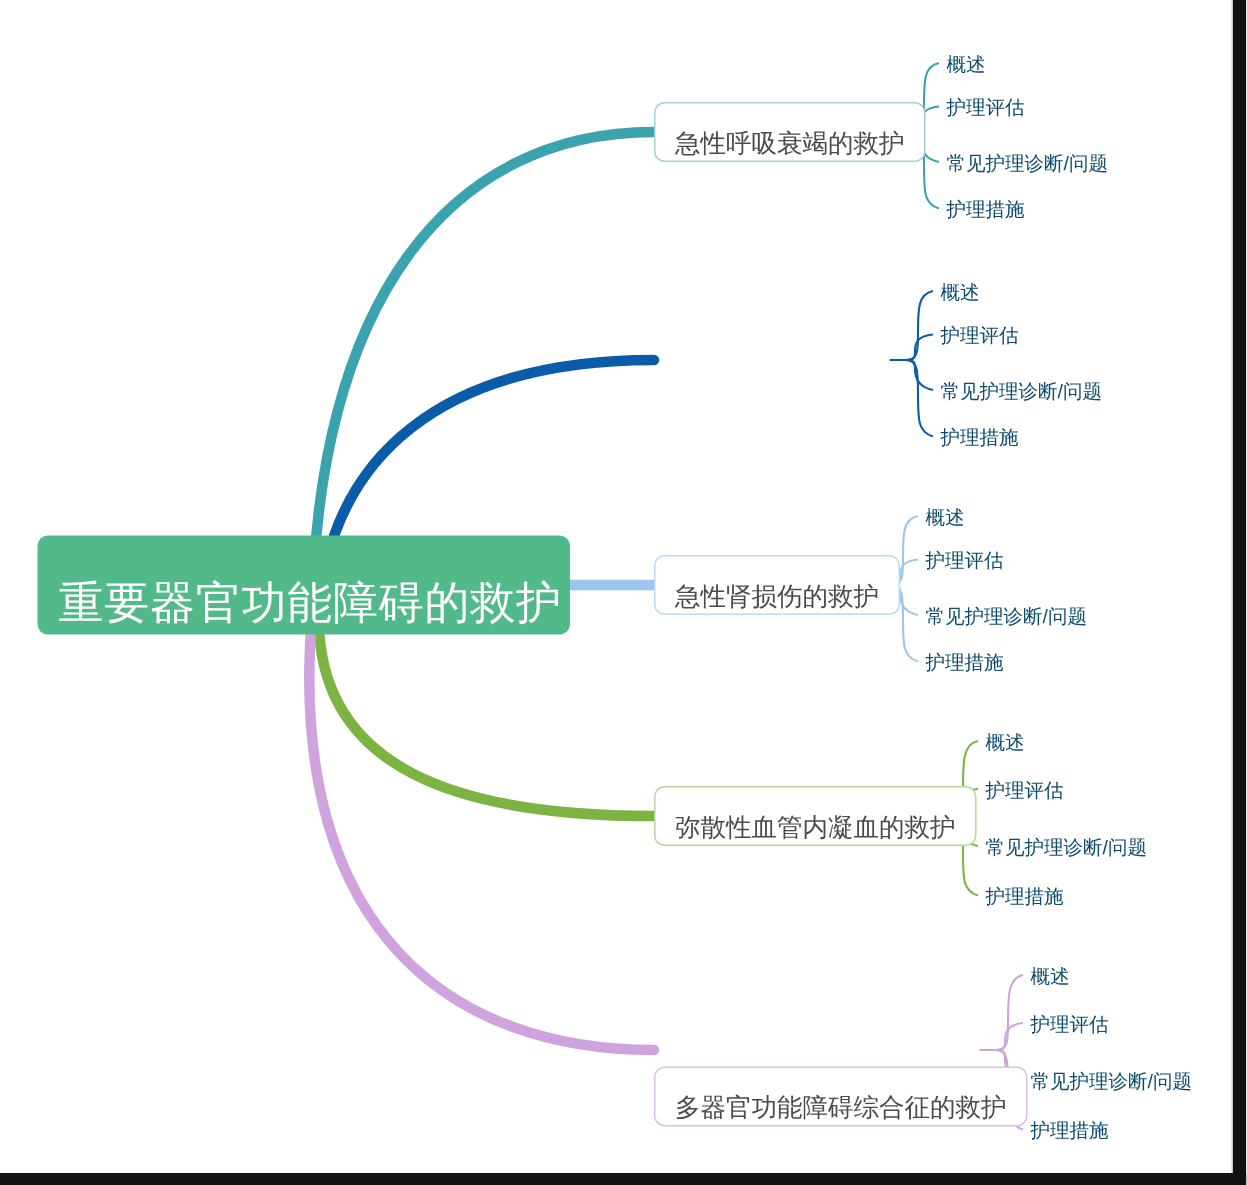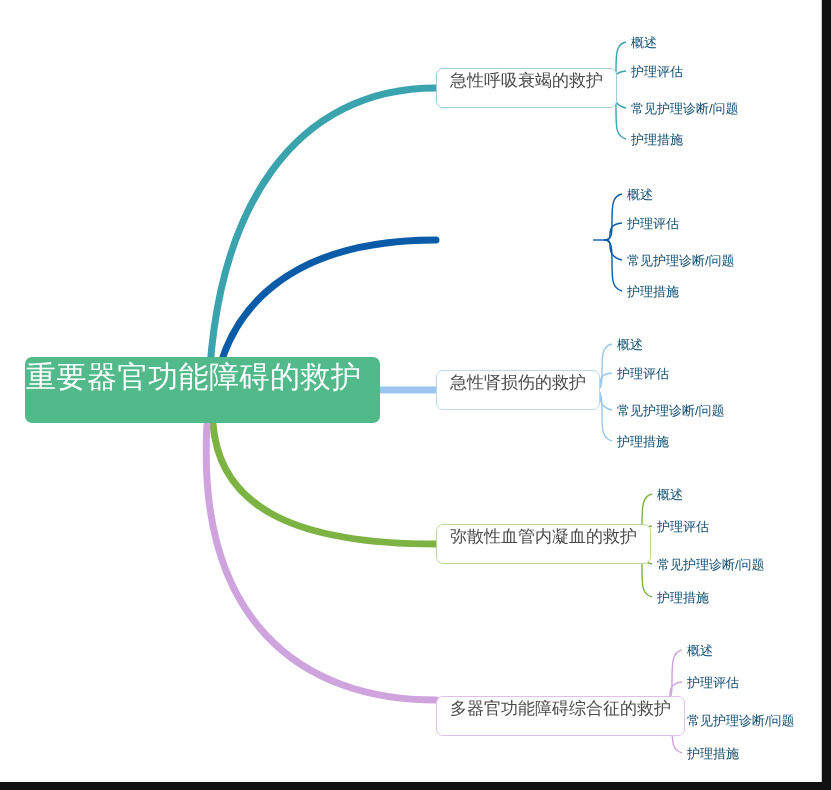--- a/index.html
+++ b/index.html
@@ -49,31 +49,31 @@
     top: 0;
     width: 831px;
     height: 790px;
     pointer-events: none;
   }
 
   .node {
     position: absolute;
     box-sizing: border-box;
     display: flex;
-    align-items: flex-start;
+    align-items: flex-end;
     white-space: nowrap;
   }
 
   #root-node {
     background: #52b98a;
     border-radius: 7px;
     color: #ffffff;
     font-size: 30px;
     letter-spacing: 0.5px;
-    padding: 0 1px;
+    padding: 0 14px;
     left: 25px;
     top: 357px;
     width: 355px;
     height: 66px;
   }
 
   .branch-node {
     background: #ffffff;
     border-radius: 7px;
     border: 1px solid #b9d4e2;
@@ -170,21 +170,21 @@
   <div class="sub-label" style="left:617px; top:433px;">护理措施</div>
 
   <div class="node branch-node" style="left:436px; top:524px; border-color:#b9d69a;">
     <span>弥散性血管内凝血的救护</span>
   </div>
   <div class="sub-label" style="left:657px; top:486px;">概述</div>
   <div class="sub-label" style="left:657px; top:518px;">护理评估</div>
   <div class="sub-label" style="left:657px; top:556px;">常见护理诊断/问题</div>
   <div class="sub-label" style="left:657px; top:589px;">护理措施</div>
 
-  <div class="node branch-node" style="left:436px; top:696px; border-color:#dcc0e8;">
+  <div class="node branch-node" style="left:436px; top:711px; border-color:#dcc0e8;">
     <span>多器官功能障碍综合征的救护</span>
   </div>
   <div class="sub-label" style="left:687px; top:642px;">概述</div>
   <div class="sub-label" style="left:687px; top:674px;">护理评估</div>
   <div class="sub-label" style="left:687px; top:712px;">常见护理诊断/问题</div>
   <div class="sub-label" style="left:687px; top:745px;">护理措施</div>
 
   <div id="frame-right-line"></div>
   <div id="frame-right"></div>
   <div id="frame-bottom"></div>

